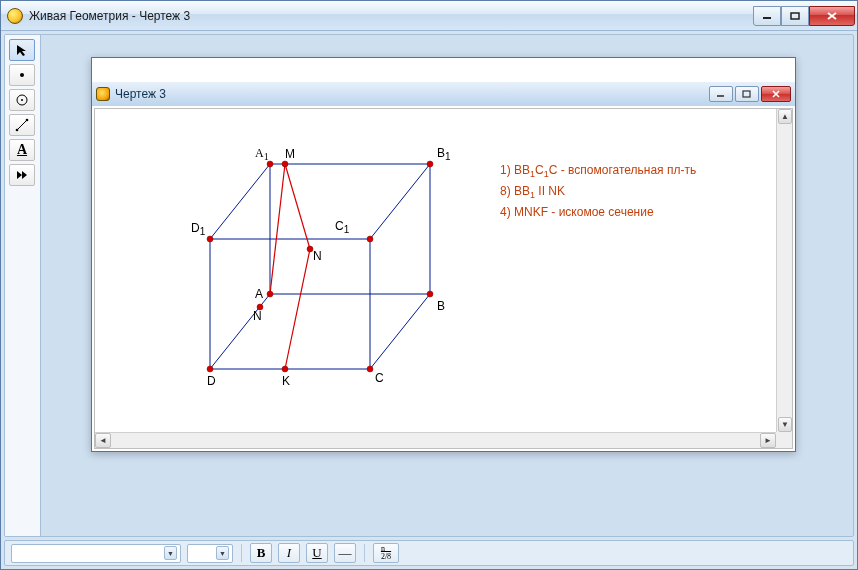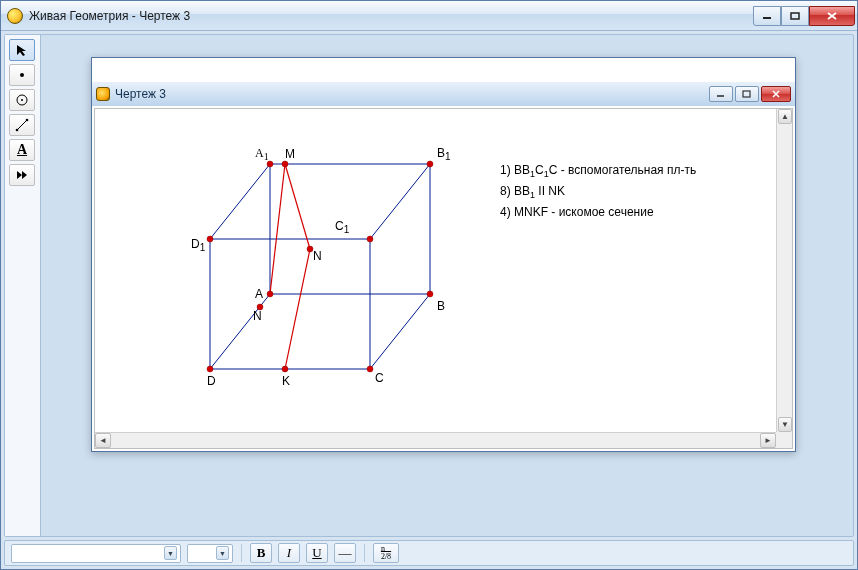--- a/index.html
+++ b/index.html
@@ -166,21 +166,21 @@
     font-size: 8px; color: #444;
   }
   .sc-corner {
     position: absolute; right: 0; bottom: 0; width: 16px; height: 16px;
     background: #efefef;
   }
 
   .geom-notes {
     position: absolute;
     left: 405px; top: 52px;
-    font-size: 12px; color: #000000;
+    font-size: 12px; color: #c2410c;
     line-height: 1.6;
   }
   .geom-notes sub { font-size: 9px; }
 
   .vlabel { position: absolute; font-size: 12px; color: #000; }
 
   
   .format-bar {
     height: 26px;
     margin: 0 3px 3px 3px;
@@ -354,21 +354,21 @@
                 <circle cx="190" cy="55" r="3"></circle>
                 <circle cx="215" cy="140" r="3"></circle>
                 <circle cx="165" cy="198" r="3"></circle>
                 <circle cx="190" cy="260" r="3"></circle>
               </g>
             </svg>
 
             <span class="vlabel" style="left:160px;top:37px;font-family:Liberation Serif, serif;"><span>A</span><sub>1</sub></span>
             <span class="vlabel" style="left:190px;top:38px;">M</span>
             <span class="vlabel" style="left:342px;top:37px;"><span>B</span><sub>1</sub></span>
-            <span class="vlabel" style="left:96px;top:128px;"><span>D</span><sub>1</sub></span>
+            <span class="vlabel" style="left:96px;top:112px;"><span>D</span><sub>1</sub></span>
             <span class="vlabel" style="left:240px;top:110px;"><span>C</span><sub>1</sub></span>
             <span class="vlabel" style="left:218px;top:140px;">N</span>
             <span class="vlabel" style="left:160px;top:178px;">A</span>
             <span class="vlabel" style="left:158px;top:200px;">N</span>
             <span class="vlabel" style="left:342px;top:190px;">B</span>
             <span class="vlabel" style="left:112px;top:265px;">D</span>
             <span class="vlabel" style="left:187px;top:265px;">K</span>
             <span class="vlabel" style="left:280px;top:262px;">C</span>
 
             <div class="geom-notes">

